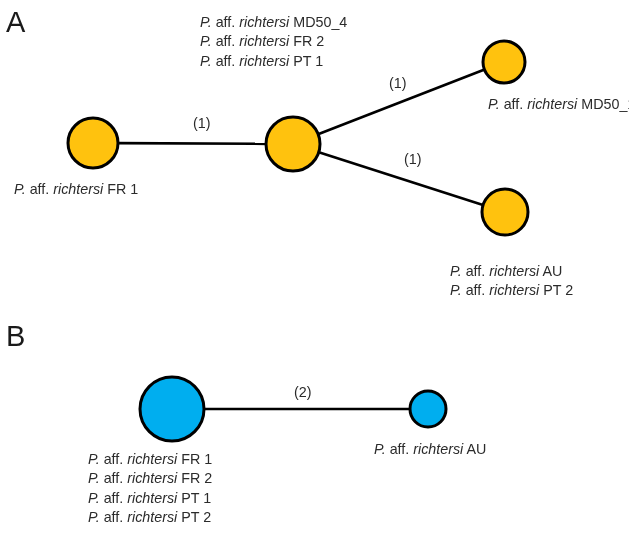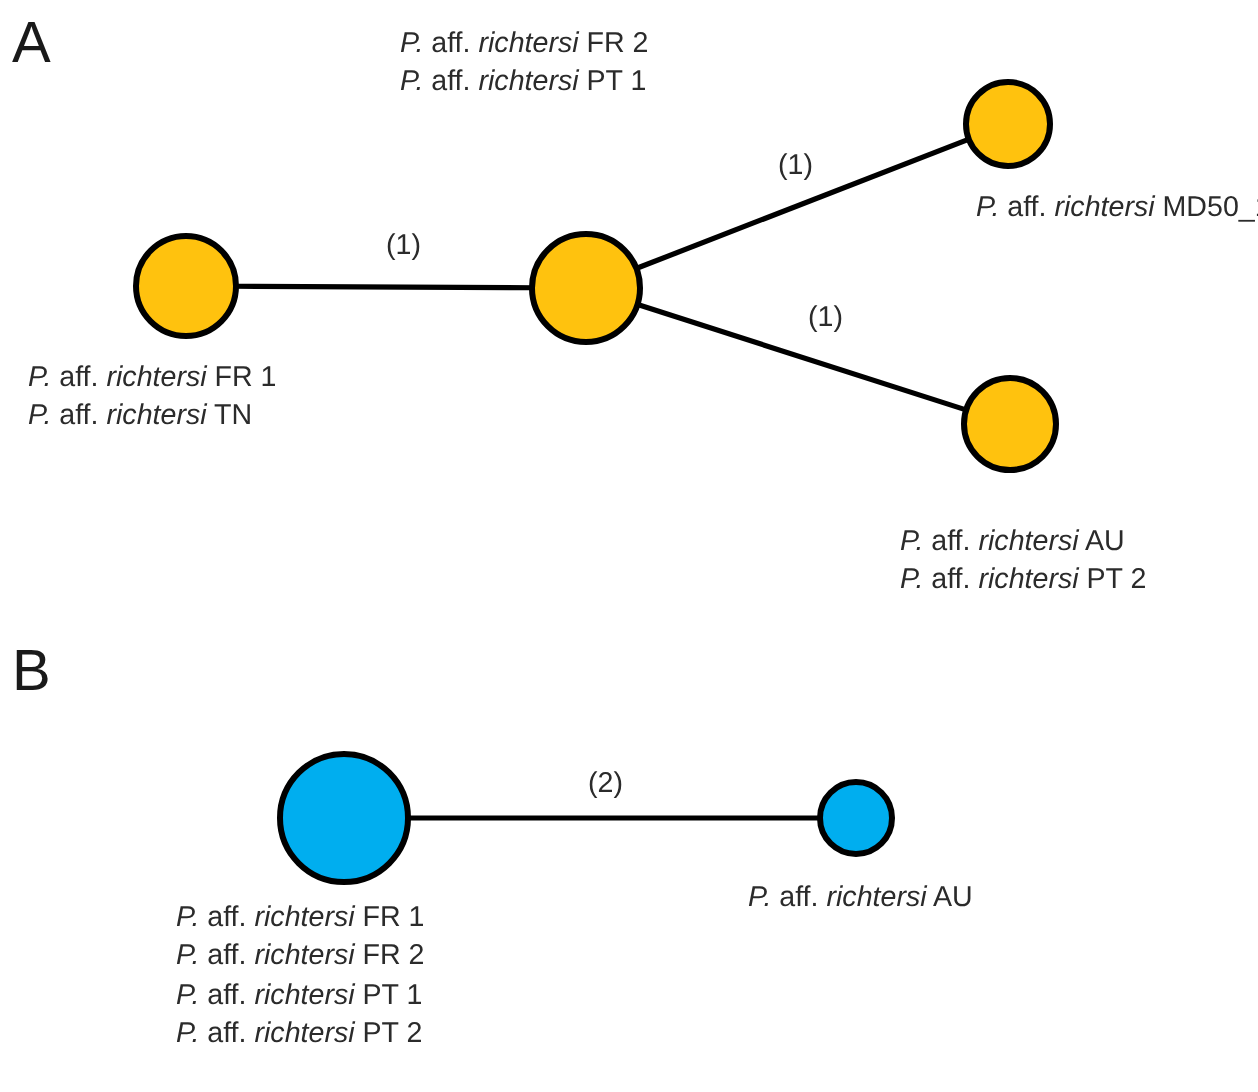--- a/index.html
+++ b/index.html
@@ -77,29 +77,29 @@
         <circle cx="172" cy="409" r="32" fill="#00AEEF" stroke="#000000" stroke-width="3"></circle>
         <circle cx="428" cy="409" r="18" fill="#00AEEF" stroke="#000000" stroke-width="3"></circle>
       </g>
   </svg>
 
   <div id="overlay-layer">
       <div class="edge-label" style="left: 193px; top: 116px;">(1)</div>
       <div class="edge-label" style="left: 389px; top: 76px;">(1)</div>
       <div class="edge-label" style="left: 404px; top: 152px;">(1)</div>
       <div class="taxon-block" style="left: 200px; top: 13px;">
+        <span class="taxon-line"><span class="gen">P.</span><span class="aff"> aff. </span><span class="sp">richtersi</span><span class="code"> MD50_4</span></span>
         <span class="taxon-line"><span class="gen">P.</span><span class="aff"> aff. </span><span class="sp">richtersi</span><span class="code"> FR 2</span></span>
         <span class="taxon-line"><span class="gen">P.</span><span class="aff"> aff. </span><span class="sp">richtersi</span><span class="code"> PT 1</span></span>
       </div>
       <div class="taxon-block" style="left: 463px; top: 95px; margin-left: 25px;">
         <span class="taxon-line"><span class="gen">P.</span><span class="aff"> aff. </span><span class="sp">richtersi</span><span class="code"> MD50_1</span></span>
       </div>
       <div class="taxon-block" style="left: 14px; top: 180px;">
         <span class="taxon-line"><span class="gen">P.</span><span class="aff"> aff. </span><span class="sp">richtersi</span><span class="code"> FR 1</span></span>
-        <span class="taxon-line"><span class="gen">P.</span><span class="aff"> aff. </span><span class="sp">richtersi</span><span class="code"> TN</span></span>
       </div>
       <div class="taxon-block" style="left: 450px; top: 262px;">
         <span class="taxon-line"><span class="gen">P.</span><span class="aff"> aff. </span><span class="sp">richtersi</span><span class="code"> AU</span></span>
         <span class="taxon-line"><span class="gen">P.</span><span class="aff"> aff. </span><span class="sp">richtersi</span><span class="code"> PT 2</span></span>
       </div>
       <div class="edge-label" style="left: 294px; top: 385px;">(2)</div>
       <div class="taxon-block" style="left: 374px; top: 440px;">
         <span class="taxon-line"><span class="gen">P.</span><span class="aff"> aff. </span><span class="sp">richtersi</span><span class="code"> AU</span></span>
       </div>
       <div class="taxon-block" style="left: 88px; top: 450px;">

